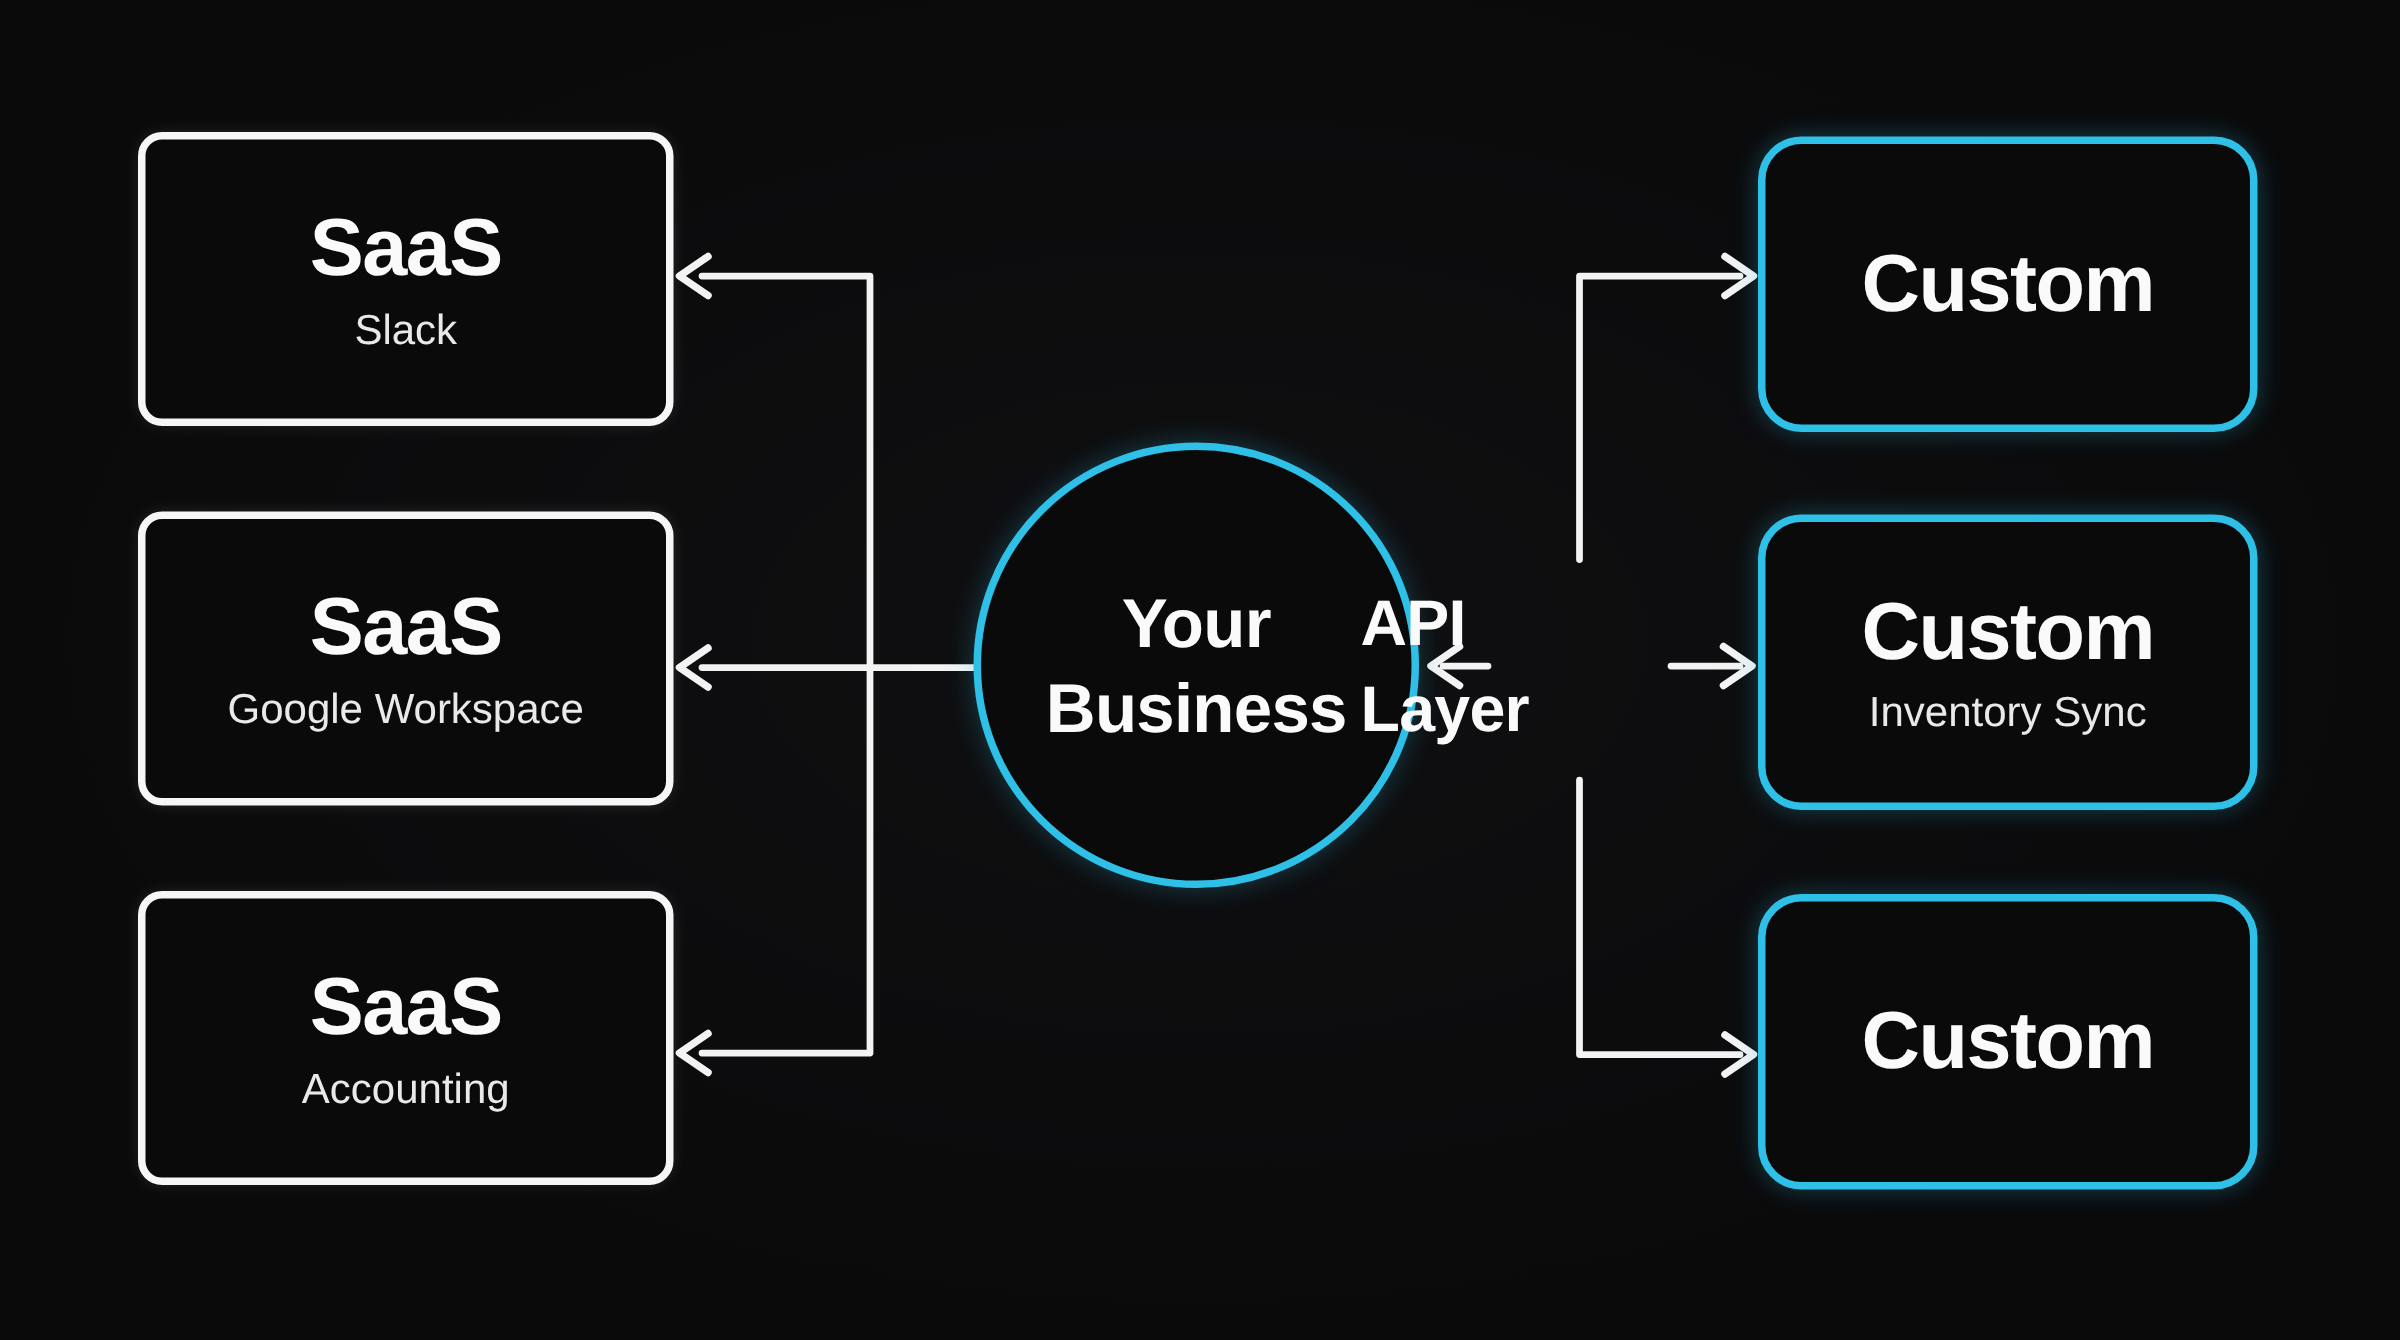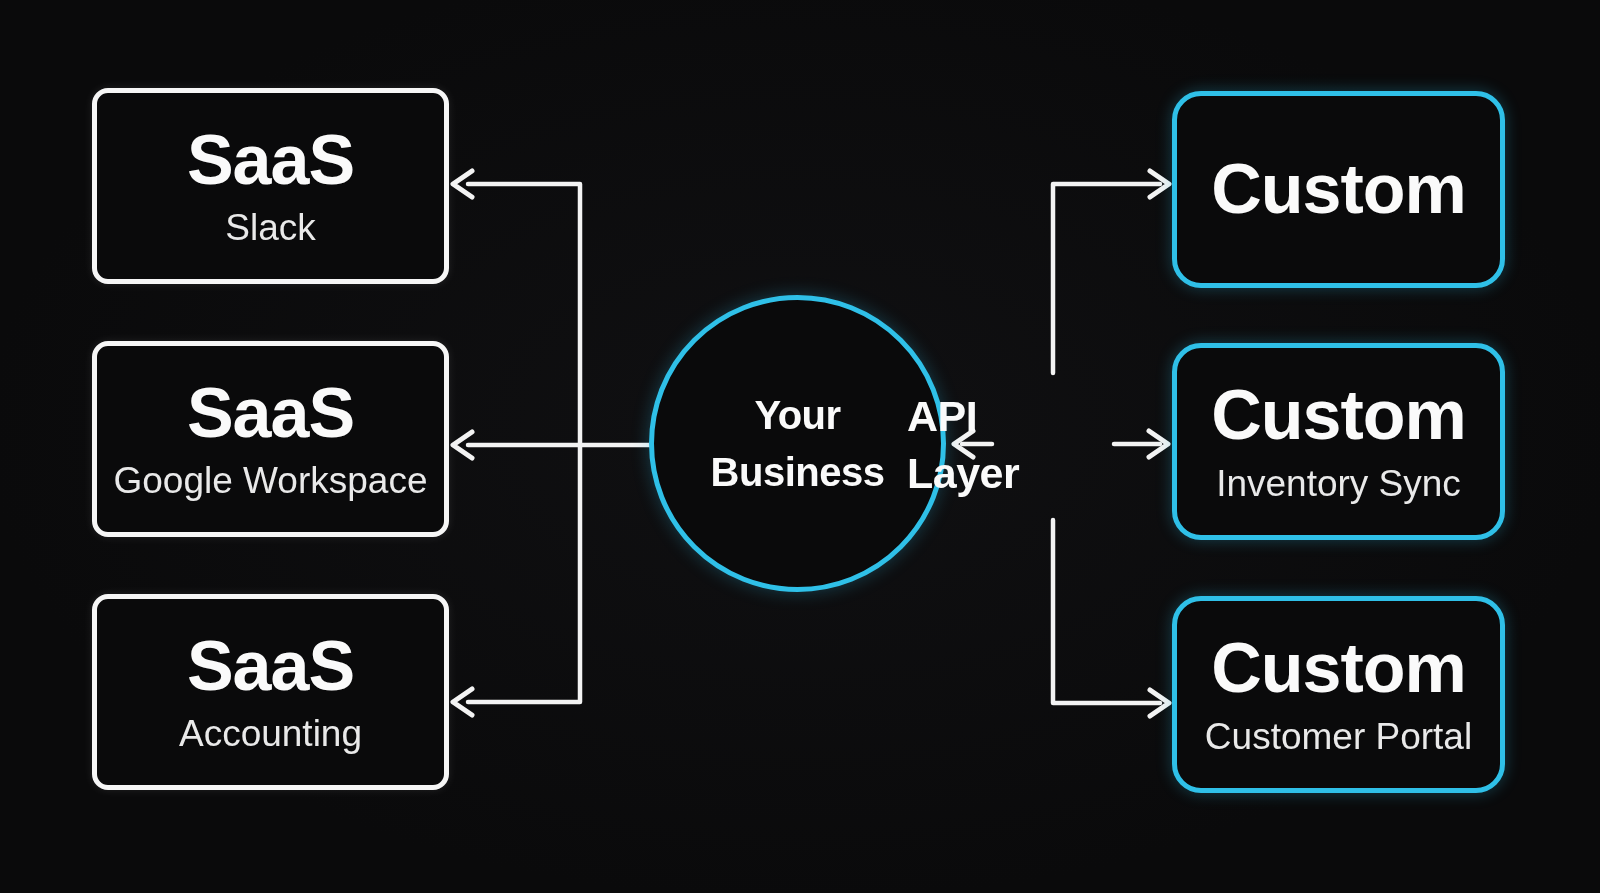--- a/index.html
+++ b/index.html
@@ -20,25 +20,25 @@
   svg.connectors{position:absolute;left:0;top:0;z-index:1;}
   svg.connectors path{fill:none;stroke:var(--line);stroke-width:4.5;stroke-linecap:round;stroke-linejoin:round;}
   svg.connectors path.chevron{stroke-width:5;}
 
   .node{
     position:absolute;z-index:2;
     display:flex;flex-direction:column;align-items:center;justify-content:center;
     background:#0a0a0b;text-align:center;
   }
   .node-title{
-    font-size:70px;font-weight:700;color:var(--text);
+    font-size:54px;font-weight:700;color:var(--text);
     letter-spacing:-1px;line-height:1.08;
   }
   .node-subtitle{
-    font-size:37px;font-weight:400;color:var(--subtext);
+    font-size:28px;font-weight:400;color:var(--subtext);
     margin-top:9px;letter-spacing:0;
   }
   .node.left{
     left:92px;width:357px;height:196px;
     border:5px solid var(--box-white);border-radius:16px;
     box-shadow:0 0 10px rgba(255,255,255,0.10);
   }
   .node.right{
     left:1172px;width:333px;height:197px;
     border:5px solid var(--accent);border-radius:29px;
@@ -54,21 +54,21 @@
   .center-node{
     position:absolute;z-index:2;
     left:649px;top:295px;width:297px;height:297px;
     border:5px solid var(--accent);border-radius:50%;
     background:#0a0a0b;
     box-shadow:0 0 18px rgba(47,192,232,0.28);
     display:flex;flex-direction:column;align-items:center;justify-content:center;
     text-align:center;
   }
   .center-node .line{
-    font-size:40px;font-weight:700;color:var(--text);line-height:57px;letter-spacing:-0.5px;
+    font-size:46px;font-weight:700;color:var(--text);line-height:57px;letter-spacing:-0.5px;
   }
 
   .api-label{
     position:absolute;z-index:2;
     left:907px;top:388px;width:200px;
     text-align:left;
   }
   .api-label .line{
     font-size:43px;font-weight:700;color:var(--text);line-height:57px;letter-spacing:-0.5px;
   }
@@ -125,16 +125,15 @@
 
   <div class="node right" id="right-node-0">
     <div class="node-title">Custom</div>
   </div>
   <div class="node right" id="right-node-1">
     <div class="node-title">Custom</div>
     <div class="node-subtitle">Inventory Sync</div>
   </div>
   <div class="node right" id="right-node-2">
     <div class="node-title">Custom</div>
-    <div class="node-subtitle">Customer Portal</div>
   </div>
 
 </div>
 
 </body></html>

